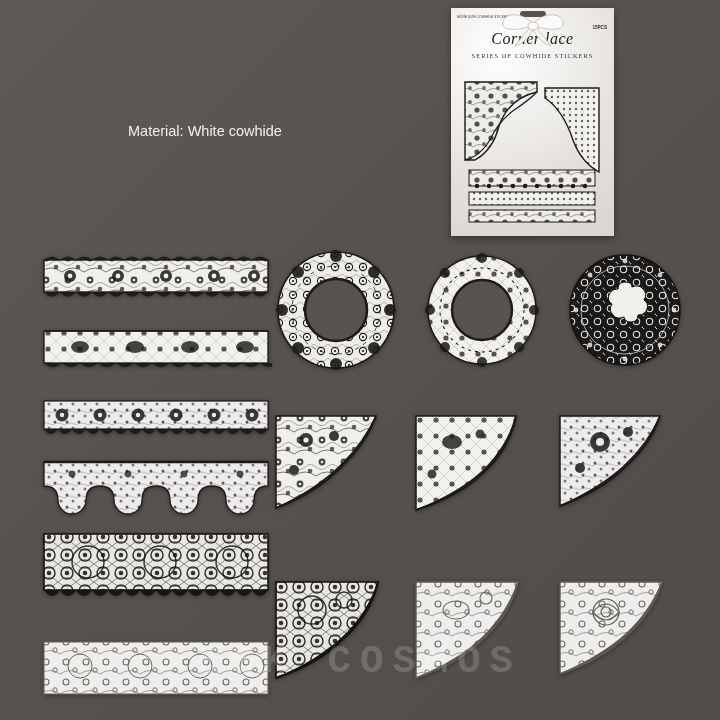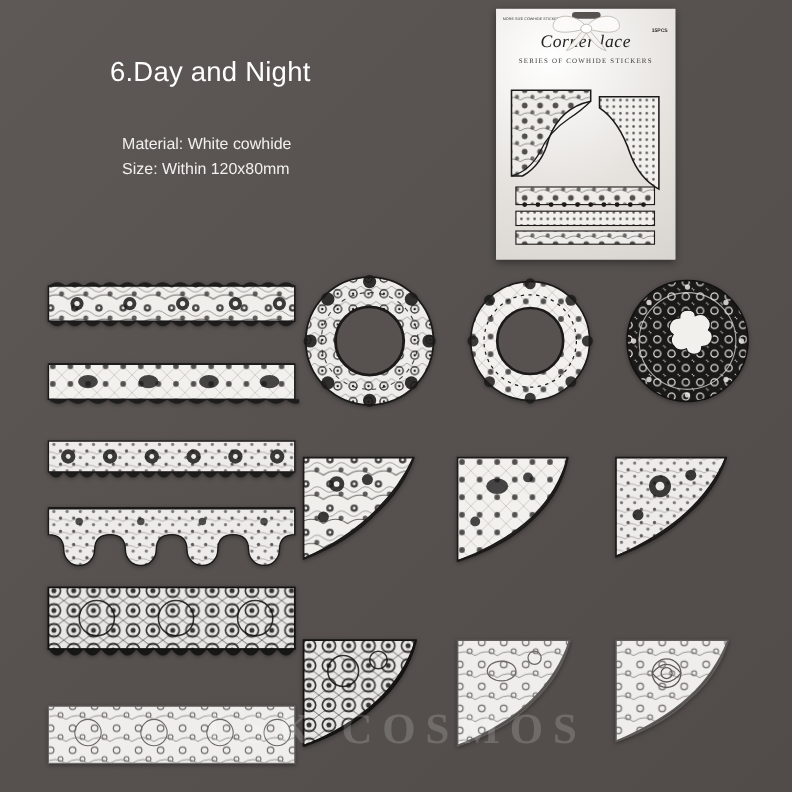--- a/index.html
+++ b/index.html
@@ -24,21 +24,21 @@
   .title {
     position: absolute;
     left: 100px;
     top: 52px;
     font-size: 25px;
     color: #ffffff;
     letter-spacing: 0.2px;
   }
   .spec {
     position: absolute;
-    left: 111px;
+    left: 128px;
     top: 120px;
     font-size: 14.5px;
     line-height: 23px;
     color: #f2f0ee;
   }
   .spec div { white-space: pre; }
 
   
   .package {
     position: absolute;
@@ -111,42 +111,40 @@
   
   .watermark {
     position: absolute;
     left: 0; right: 0;
     top: 640px;
     text-align: center;
     font-size: 39px;
     font-weight: bold;
     letter-spacing: 9px;
     color: rgba(255,255,255,0.17);
-    font-family: Liberation Serif, serif;
+    font-family: Liberation Mono, monospace;
     pointer-events: none;
   }
 
   
   .sticker {
     position: absolute;
   }
   .lace-strip, .lace-round, .lace-corner {
     filter: drop-shadow(0 1px 2px rgba(0,0,0,0.4));
   }
 </style>
 </head>
 <body>
 
 <div class="page">
 
-  <div class="title">6.Day and Night</div>
 
   <div class="spec">
     <div>Material: White cowhide</div>
-    <div>Size: Within 120x80mm</div>
   </div>
 
   <div class="package">
     <div class="pkg-paper"></div>
     <div class="pkg-hole"></div>
     <div class="pkg-topbar">MORE SIZE
 COWHIDE STICKERS</div>
     <div class="pkg-count">15PCS</div>
     <div class="pkg-brand">Corner lace</div>
     <div class="pkg-sub">SERIES OF COWHIDE STICKERS</div>

